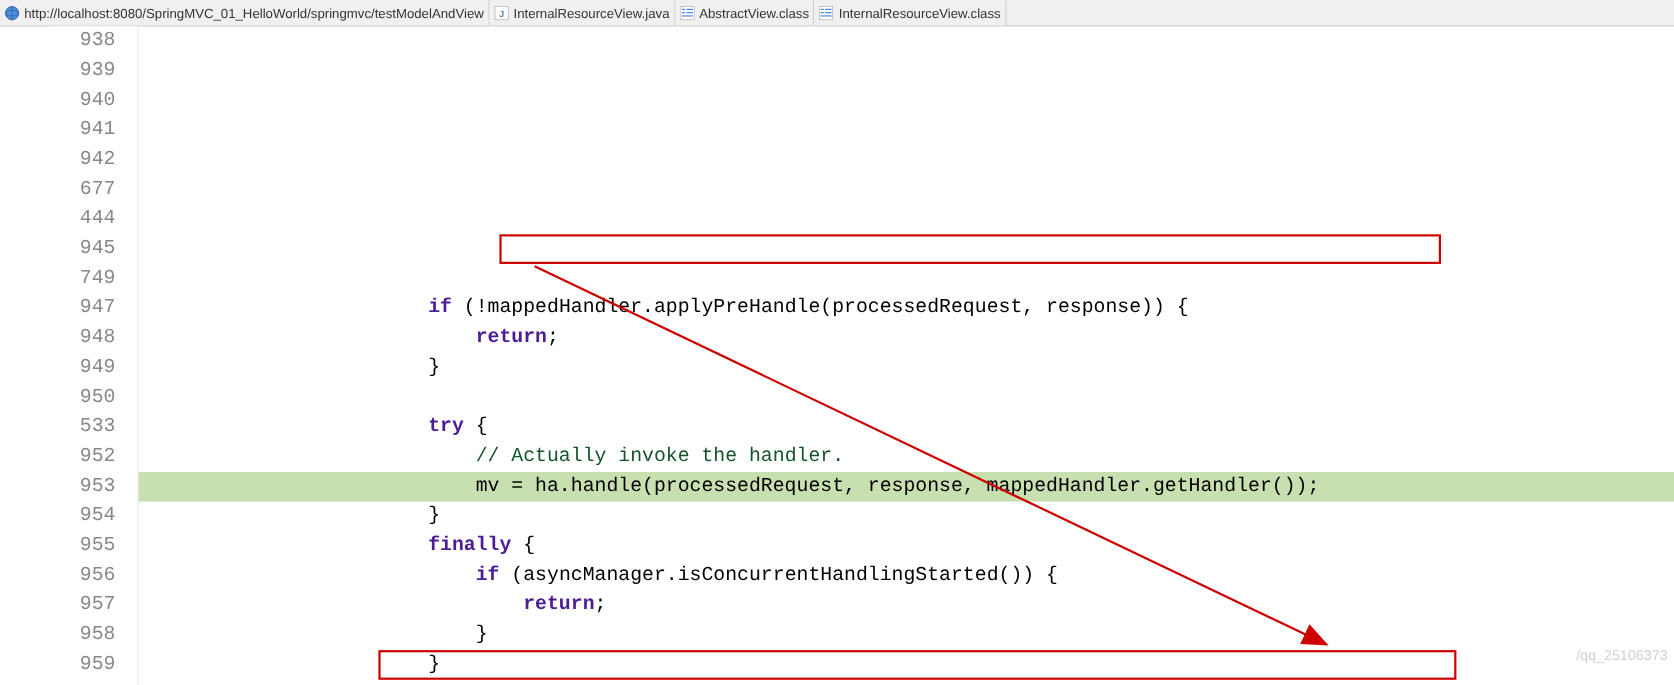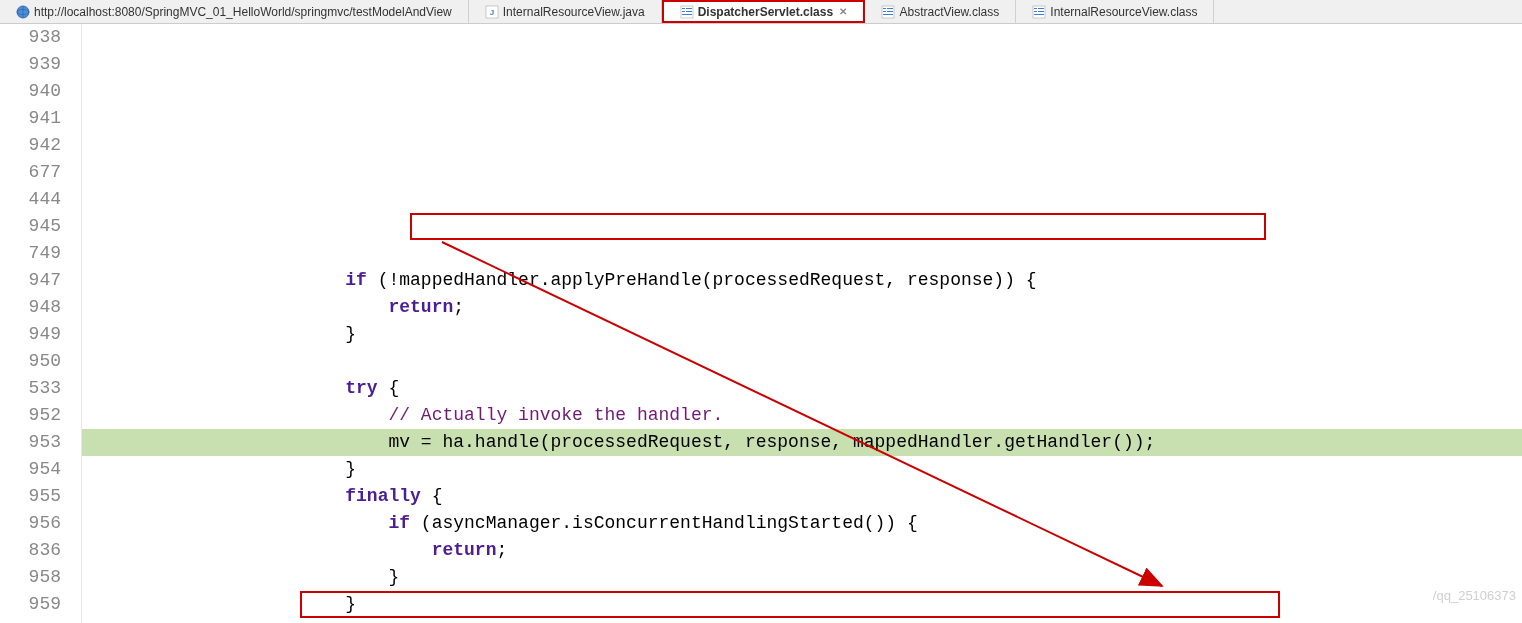--- a/index.html
+++ b/index.html
@@ -17,21 +17,21 @@
       height: 24px;
       background: #f0f0f0;
       border-bottom: 1px solid #ccc;
       align-items: center;
       font-size: 12px;
       font-family: "Segoe UI", sans-serif;
     }
     .tab {
       display: flex;
       align-items: center;
-      padding: 2px 16px;
+      padding: 2px 4px;
       height: 100%;
       background: #f0f0f0;
       border-right: 1px solid #d0d0d0;
       color: #333;
       white-space: nowrap;
       gap: 4px;
     }
     .tab.active {
       background: #fff;
       border: 2px solid #cc0000;
@@ -47,20 +47,21 @@
     }
     .tab-close {
       font-size: 10px;
       color: #888;
       margin-left: 2px;
     }
     .editor {
       display: flex;
       height: calc(100% - 24px);
       position: relative;
+      margin-left: 44px;
     }
     .gutter {
       width: 82px;
       background: #fff;
       color: #888;
       text-align: right;
       padding-right: 20px;
       font-size: 18px;
       line-height: 27px;
       user-select: none;
@@ -74,21 +75,21 @@
       white-space: pre;
       position: relative;
     }
     .code-line {
       height: 27px;
       padding-left: 4px;
       position: relative;
     }
     .hl-green { background: #c8dfb0; }
     .kw { color: #4c1d95; font-weight: bold; }
-    .comment { color: #701a75; }
+    .comment { color: #14532d; }
     .red-box {
       position: absolute;
       border: 2px solid #cc0000;
       pointer-events: none;
       z-index: 10;
     }
     .watermark {
       position: absolute;
       bottom: 20px;
       right: 6px;
@@ -120,34 +121,20 @@
       <span>http://localhost:8080/SpringMVC_01_HelloWorld/springmvc/testModelAndView</span>
     </div>
     <div class="tab">
       <span class="tab-icon">
         <svg width="14" height="14" viewBox="0 0 14 14">
           <rect x="1" y="1" width="12" height="12" fill="#fff" stroke="#aaa" stroke-width="0.6"></rect>
           <text x="7" y="10" font-size="8" text-anchor="middle" fill="#5382a1" font-family="sans-serif" font-weight="bold">J</text>
         </svg>
       </span>
       <span>InternalResourceView.java</span>
-    </div>
-    <div class="tab active">
-      <span class="tab-icon">
-        <svg width="14" height="14" viewBox="0 0 14 14">
-          <rect x="1" y="1" width="12" height="12" fill="#fff" stroke="#aaa" stroke-width="0.6"></rect>
-          <rect x="2" y="3" width="3" height="1" fill="#3a7edb"></rect>
-          <rect x="2" y="6" width="3" height="1" fill="#3a7edb"></rect>
-          <rect x="6" y="3" width="6" height="1" fill="#3a7edb"></rect>
-          <rect x="6" y="6" width="6" height="1" fill="#3a7edb"></rect>
-          <rect x="2" y="9" width="10" height="1" fill="#3a7edb"></rect>
-        </svg>
-      </span>
-      <span>DispatcherServlet.class</span>
-      <span class="tab-close">✕</span>
     </div>
     <div class="tab">
       <span class="tab-icon">
         <svg width="14" height="14" viewBox="0 0 14 14">
           <rect x="1" y="1" width="12" height="12" fill="#fff" stroke="#aaa" stroke-width="0.6"></rect>
           <rect x="2" y="3" width="3" height="1" fill="#3a7edb"></rect>
           <rect x="2" y="6" width="3" height="1" fill="#3a7edb"></rect>
           <rect x="6" y="3" width="6" height="1" fill="#3a7edb"></rect>
           <rect x="6" y="6" width="6" height="1" fill="#3a7edb"></rect>
           <rect x="2" y="9" width="10" height="1" fill="#3a7edb"></rect>
@@ -184,21 +171,21 @@
       <div class="gutter-line">947</div>
       <div class="gutter-line">948</div>
       <div class="gutter-line">949</div>
       <div class="gutter-line">950</div>
       <div class="gutter-line">533</div>
       <div class="gutter-line">952</div>
       <div class="gutter-line">953</div>
       <div class="gutter-line">954</div>
       <div class="gutter-line">955</div>
       <div class="gutter-line">956</div>
-      <div class="gutter-line">836</div>
+      <div class="gutter-line">957</div>
       <div class="gutter-line">958</div>
       <div class="gutter-line">959</div>
     </div>
   <div class="code-area" id="code-area">
 
     <div class="red-box" style="top:189px; left:328px; width:856px; height:27px;"></div>
     <div class="red-box" style="top:567px; left:218px; width:980px; height:27px;"></div>
 
     <svg class="arrow-svg" width="1440" height="600">
       <defs>

